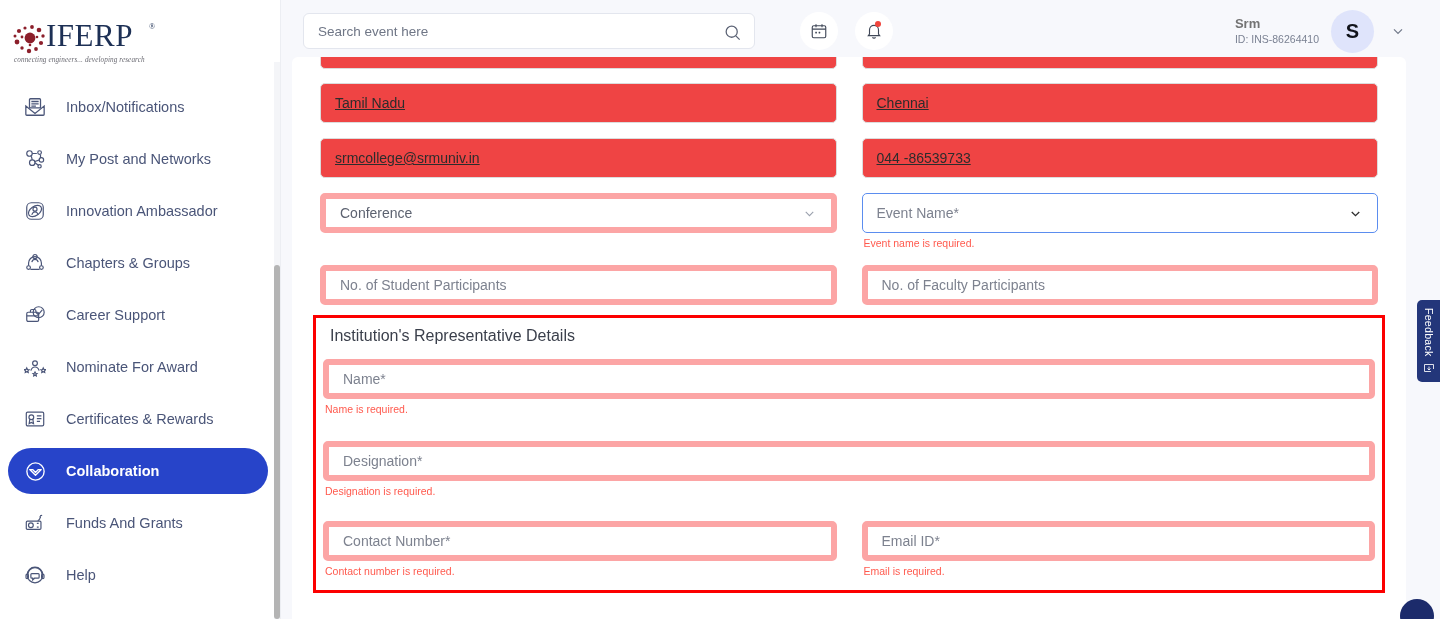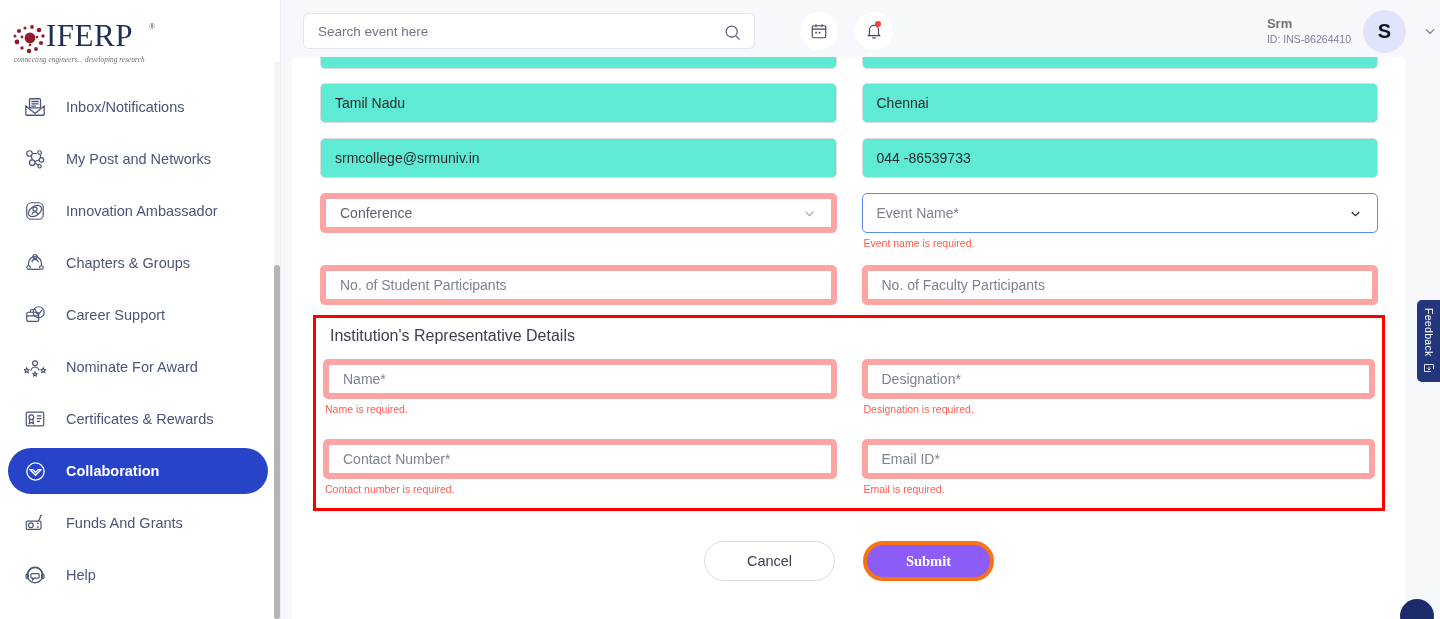--- a/index.html
+++ b/index.html
@@ -70,21 +70,21 @@
   }
 
   
   .right { position: relative; width: 1159px; height: 619px; background: #f7f8fc; }
 
   
   .topbar {
     height: 62px; width: 100%;
     background: #f7f8fc;
     display: flex; align-items: center;
-    padding: 0 2px 0 22px;
+    padding: 0 34px 0 22px;
   }
   .search-box {
     position: relative;
     width: 452px; height: 36px;
     background: #ffffff;
     border: 1px solid #e3e6ee;
     border-radius: 6px;
     display: flex; align-items: center;
     padding: 0 14px;
   }
@@ -128,21 +128,21 @@
   .row { display: flex; gap: 25px; margin-bottom: 15px; }
   .fld { flex: 1 1 0; position: relative; }
   .input {
     height: 40px; width: 100%;
     border-radius: 5px;
     display: flex; align-items: center;
     padding: 0 14px;
     font-size: 14px;
   }
   .input.filled {
-    background: #5eead4; border: 1px solid #dcdcdc; color: #2c2c2c;
+    background: #ef4444; border: 1px solid #dcdcdc; color: #2c2c2c; text-decoration: underline;
   }
   .input.empty {
     background: #ffffff; border: 6px solid #fca5a5; color: #7d828f;
   }
   .input.focused { border: 1px solid #5b8def; }
   .input.select { justify-content: space-between; }
   .chev { color: #9aa0ad; }
   .chev.dark { color: #2e2e2e; }
   .err {
     font-size: 10.5px; color: #ff5a4e;
@@ -471,21 +471,21 @@
             <div class="input empty">No. of Student Participants</div>
           </div>
           <div class="fld">
             <div class="input empty">No. of Faculty Participants</div>
           </div>
         </div>
 
         <div class="rep-box">
           <div class="rep-title">Institution's Representative Details</div>
 
-          <div class="row" style="margin-bottom:8px;">
+          <div class="row" style="margin-bottom:8px;flex-direction:column;">
             <div class="fld">
               <div class="input empty">Name*</div>
               <div class="err">Name is required.</div>
             </div>
             <div class="fld">
               <div class="input empty">Designation*</div>
               <div class="err">Designation is required.</div>
             </div>
           </div>
 

